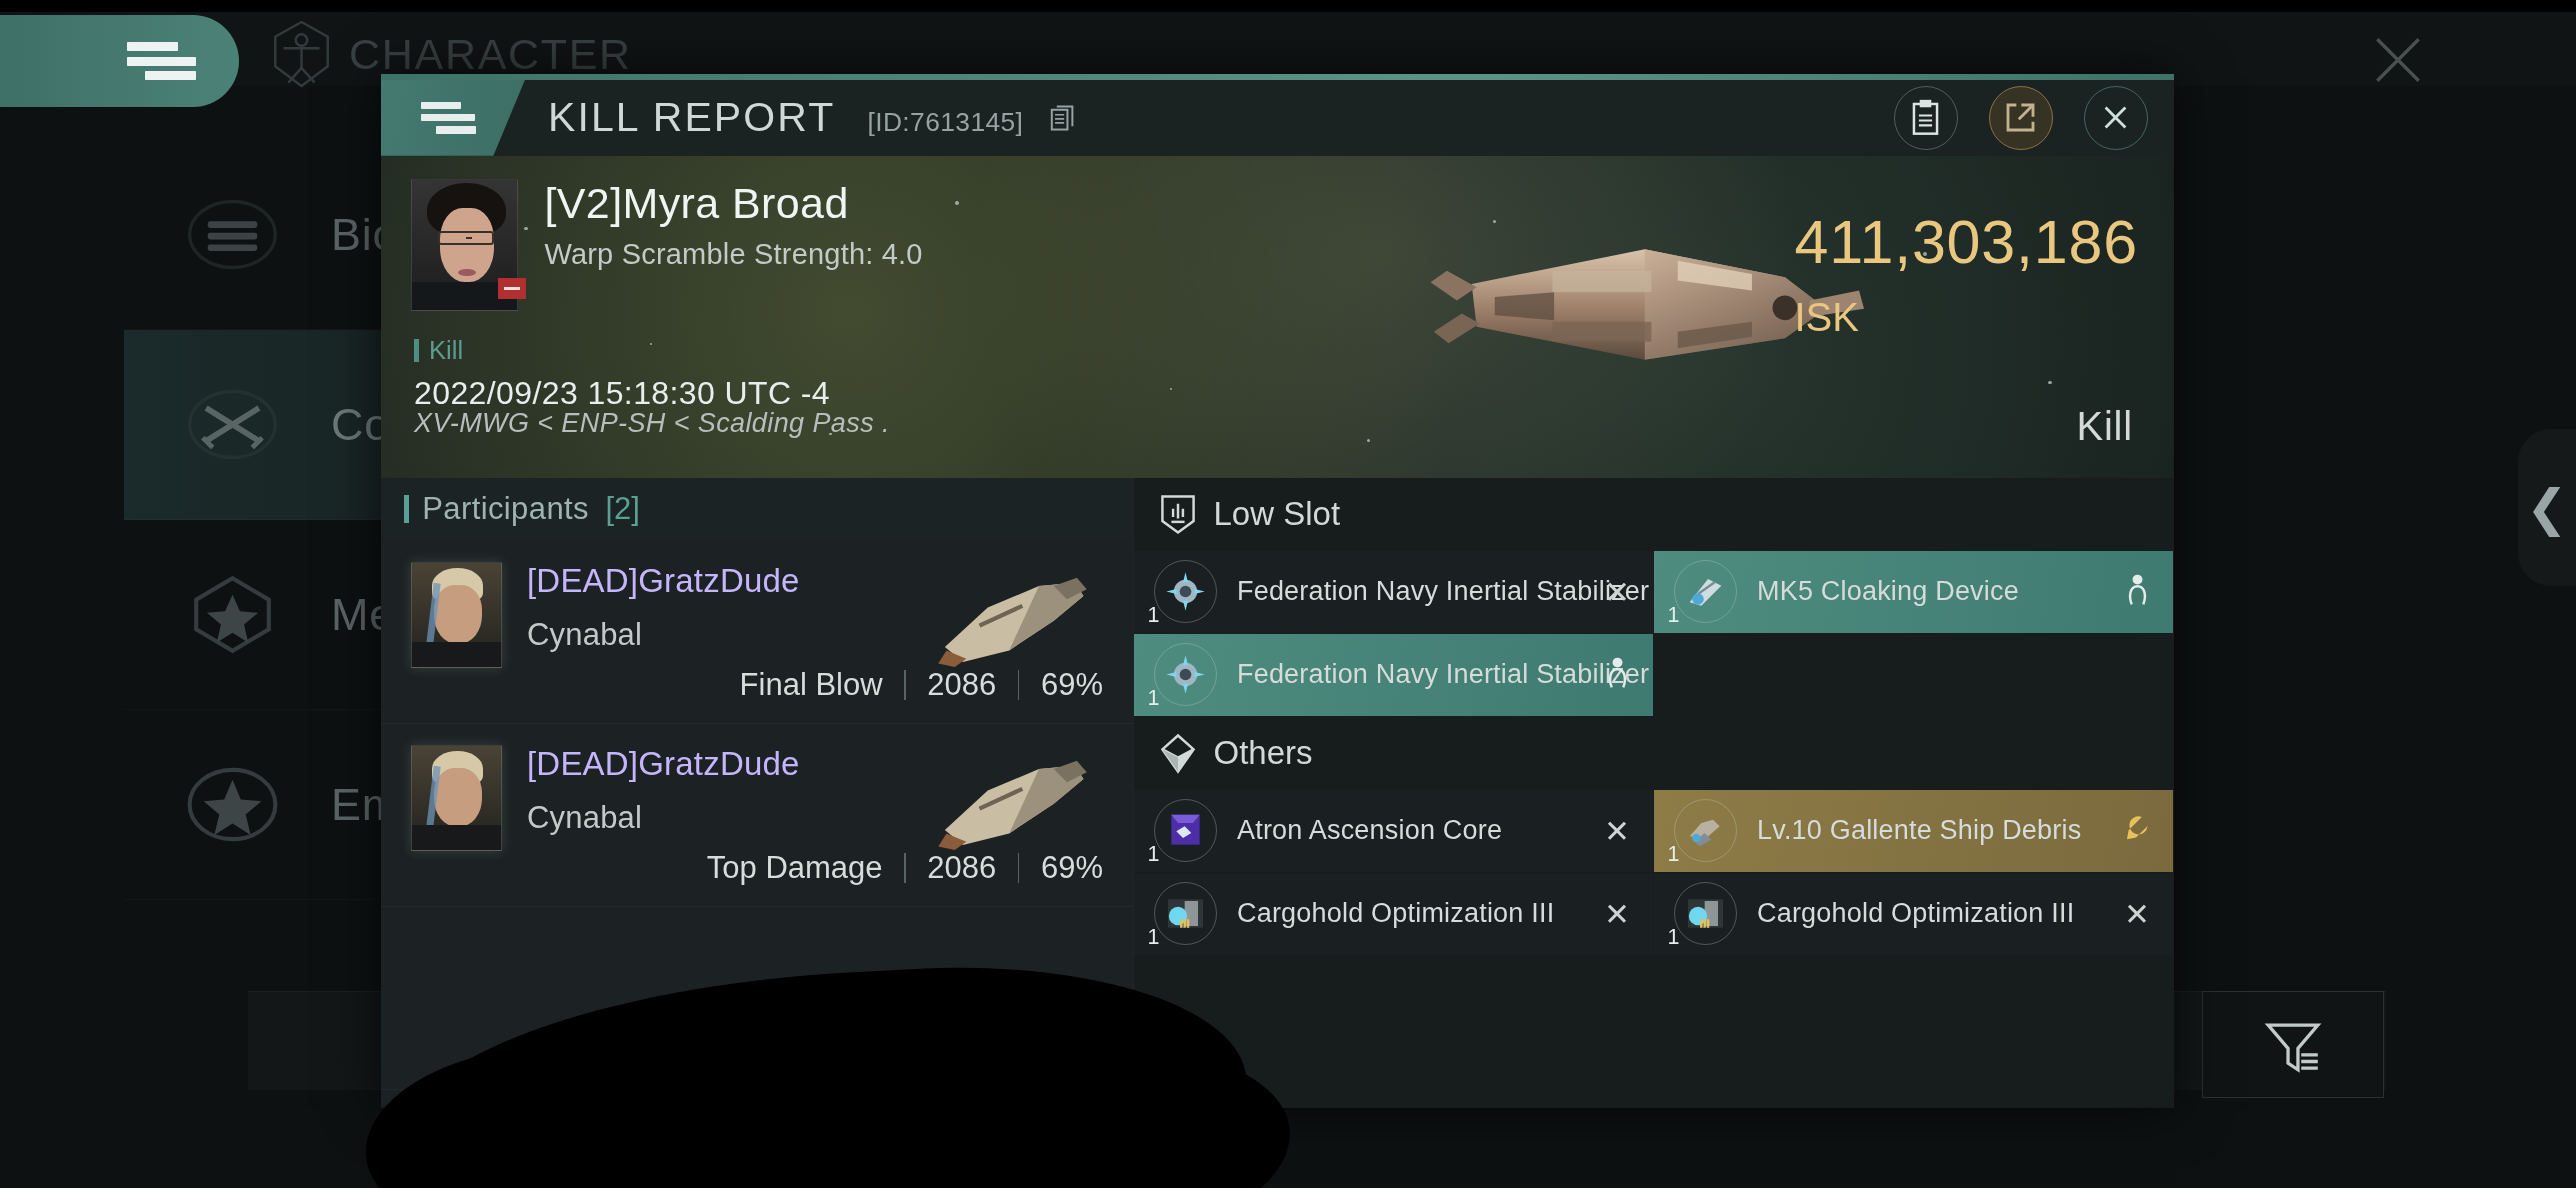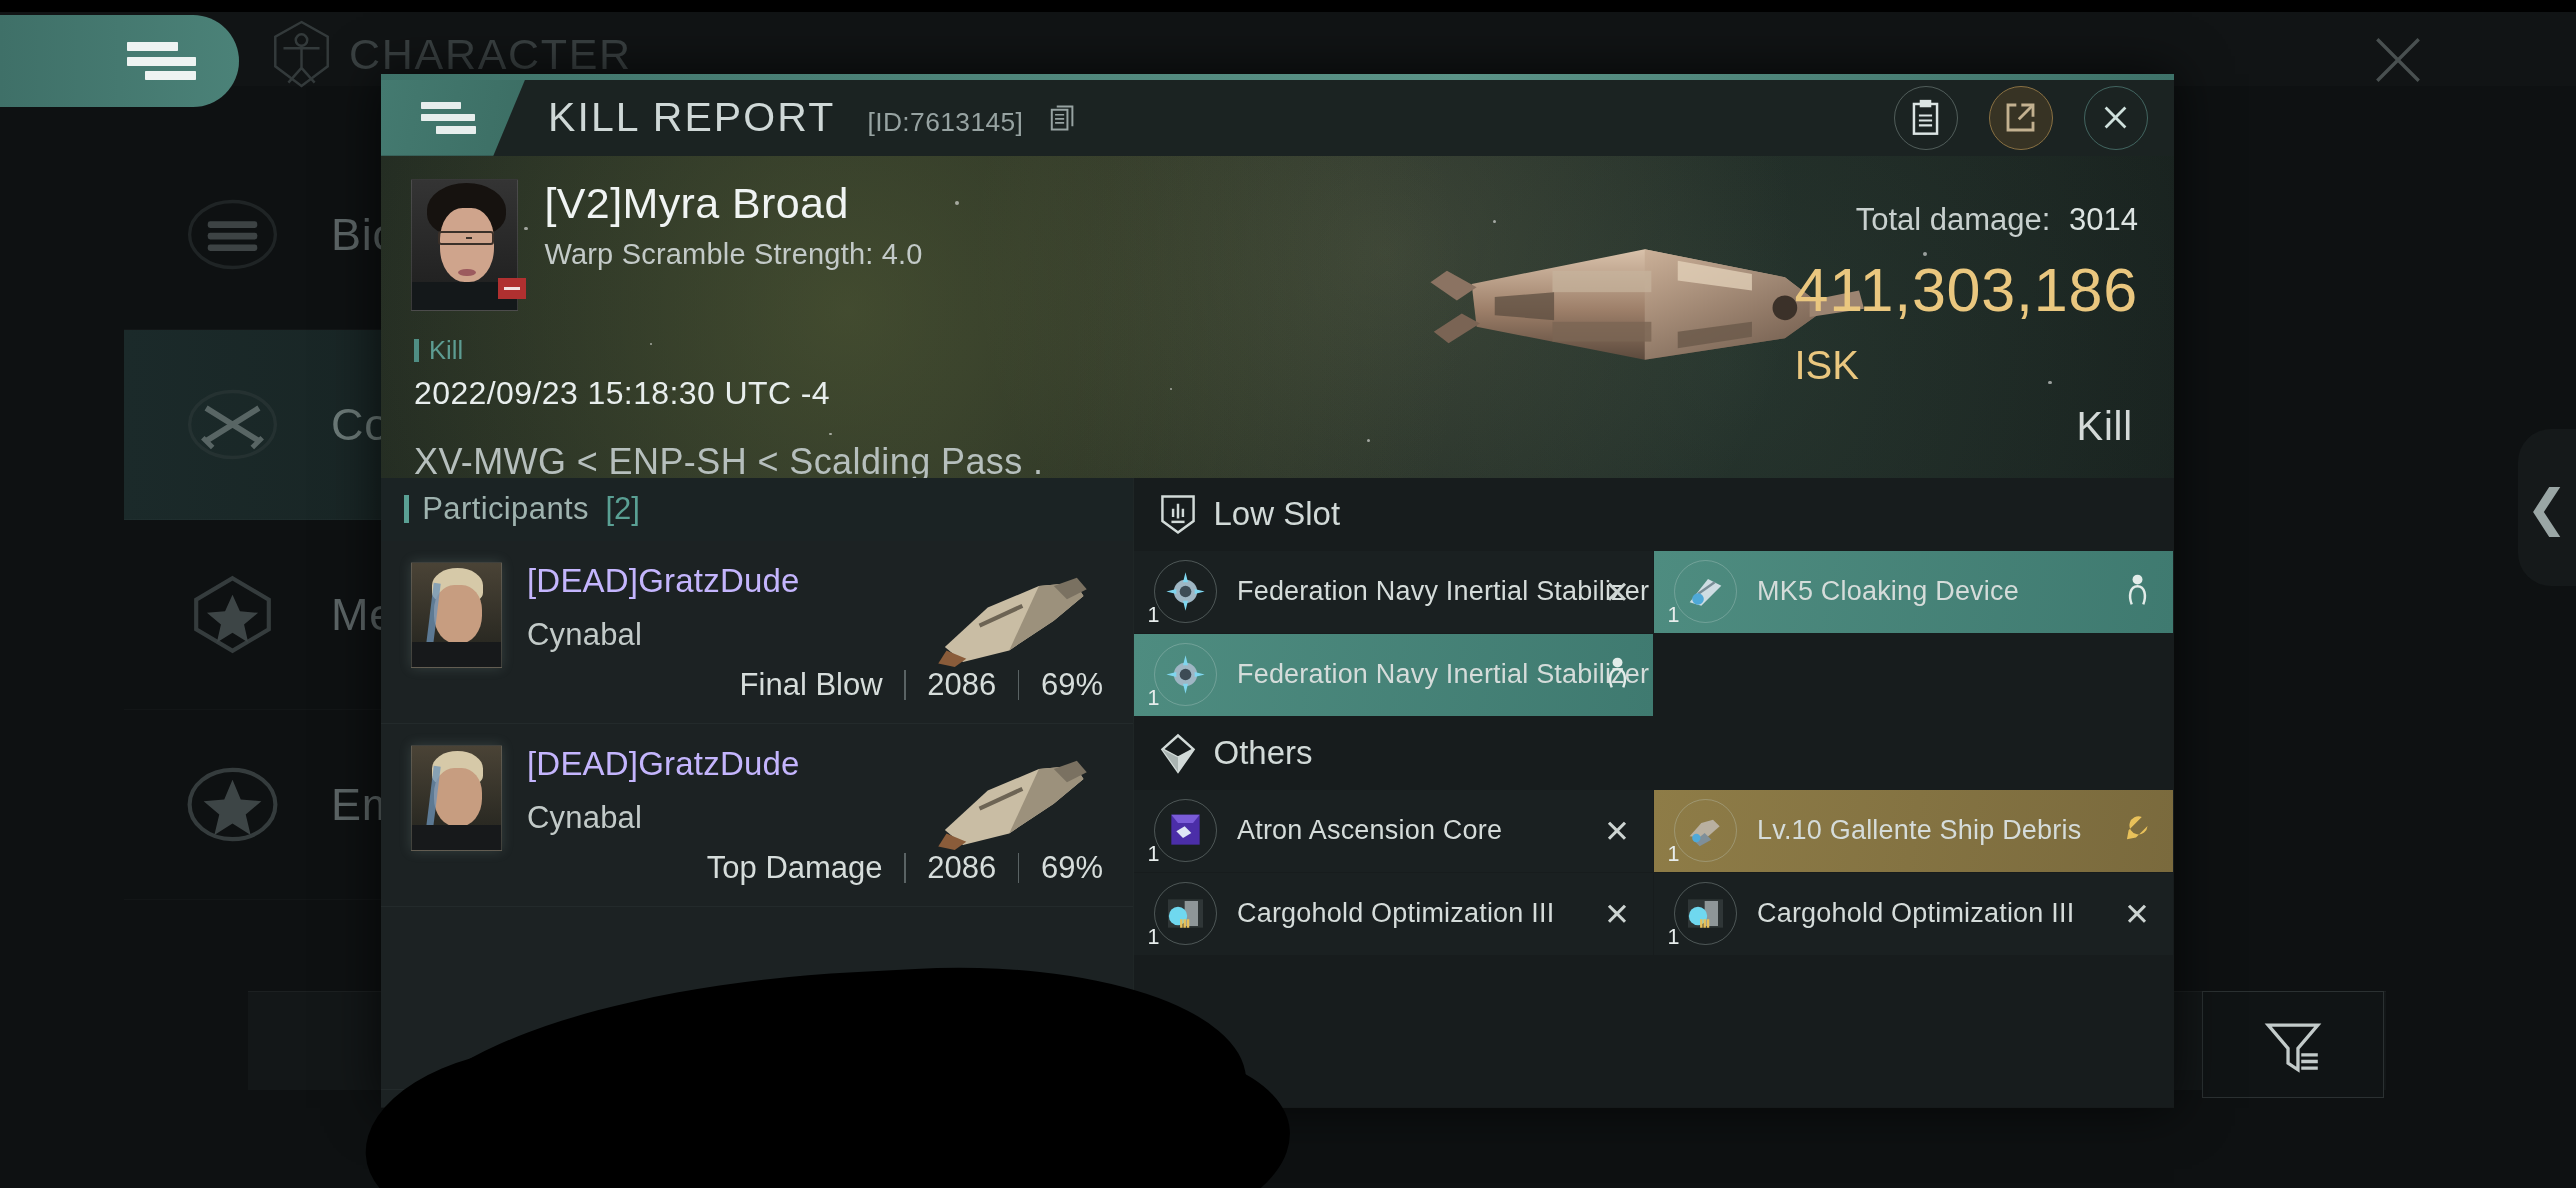--- a/index.html
+++ b/index.html
@@ -145,21 +145,21 @@
 
   #pilot-name { font-size:43px; color:#f0f4f3; font-weight:400; letter-spacing:0.4px; }
   #pilot-sub { font-size:29px; color:#c3cac8; margin-top:10px; letter-spacing:0.2px; }
 
   #banner-killtag {
     position:absolute; left:33px; top:180px; display:flex; align-items:center; gap:10px;
   }
   #banner-killtag .accent { width:5px; height:23px; background:#4f8e84; }
   #banner-killtag span { font-size:25.6px; color:#5d9c92; }
   #banner-time { position:absolute; left:33px; top:219px; font-size:32px; color:#e8eeed; letter-spacing:0.4px; }
-  #banner-loc  { position:absolute; left:33px; top:285px; font-size:36px; color:#b6bfbd; letter-spacing:0.4px; }
+  #banner-loc  { position:absolute; left:33px; top:252px; font-size:27px; color:#b6bfbd; letter-spacing:0.4px;font-style:italic; }
 
   #ship-art {
     position:absolute; left:1016px; top:29px; width:512px; height:272px;
   }
 
   #banner-right { position:absolute; right:36px; top:35px; text-align:right; }
   #ship-line { display:flex; align-items:baseline; justify-content:flex-end; gap:13.2px; }
   #ship-name { font-size:37px; color:#eef3f2; font-weight:400; letter-spacing:0.4px; }
   #ship-class { font-size:28px; color:#aeb7b5; }
   #total-damage { margin-top:11.6px; font-size:31px; color:#c8d0ce; }
@@ -449,24 +449,20 @@
       <rect x="188" y="104" width="120" height="26" fill="#c6b49c" opacity=".7"></rect>
       <rect x="188" y="166" width="120" height="24" fill="#7b6554" opacity=".8"></rect>
       <path d="M340 92 L430 108 L430 128 L340 116 Z" fill="#e4d3bb" opacity=".75"></path>
       <path d="M340 198 L430 184 L430 166 L340 178 Z" fill="#6c5a4b" opacity=".85"></path>
       <circle cx="470" cy="149" r="15" fill="#3b3129"></circle>
       <path d="M500 140 L560 128 L566 150 L500 160 Z" fill="#9c8471"></path>
       <path d="M118 136 L190 130 L190 164 L118 158 Z" fill="#594a3d" opacity=".7"></path>
     </svg>
 
     <div id="banner-right">
-      <div id="total-damage">
-        <span>Total damage:</span>
-        <span class="val">3014</span>
-      </div>
       <div id="isk-line">
         <span id="isk-value">411,303,186</span>
         <span id="isk-unit">ISK</span>
       </div>
     </div>
     <div id="banner-kill-word">Kill</div>
   </div>
 
   <div id="modal-body">
 

